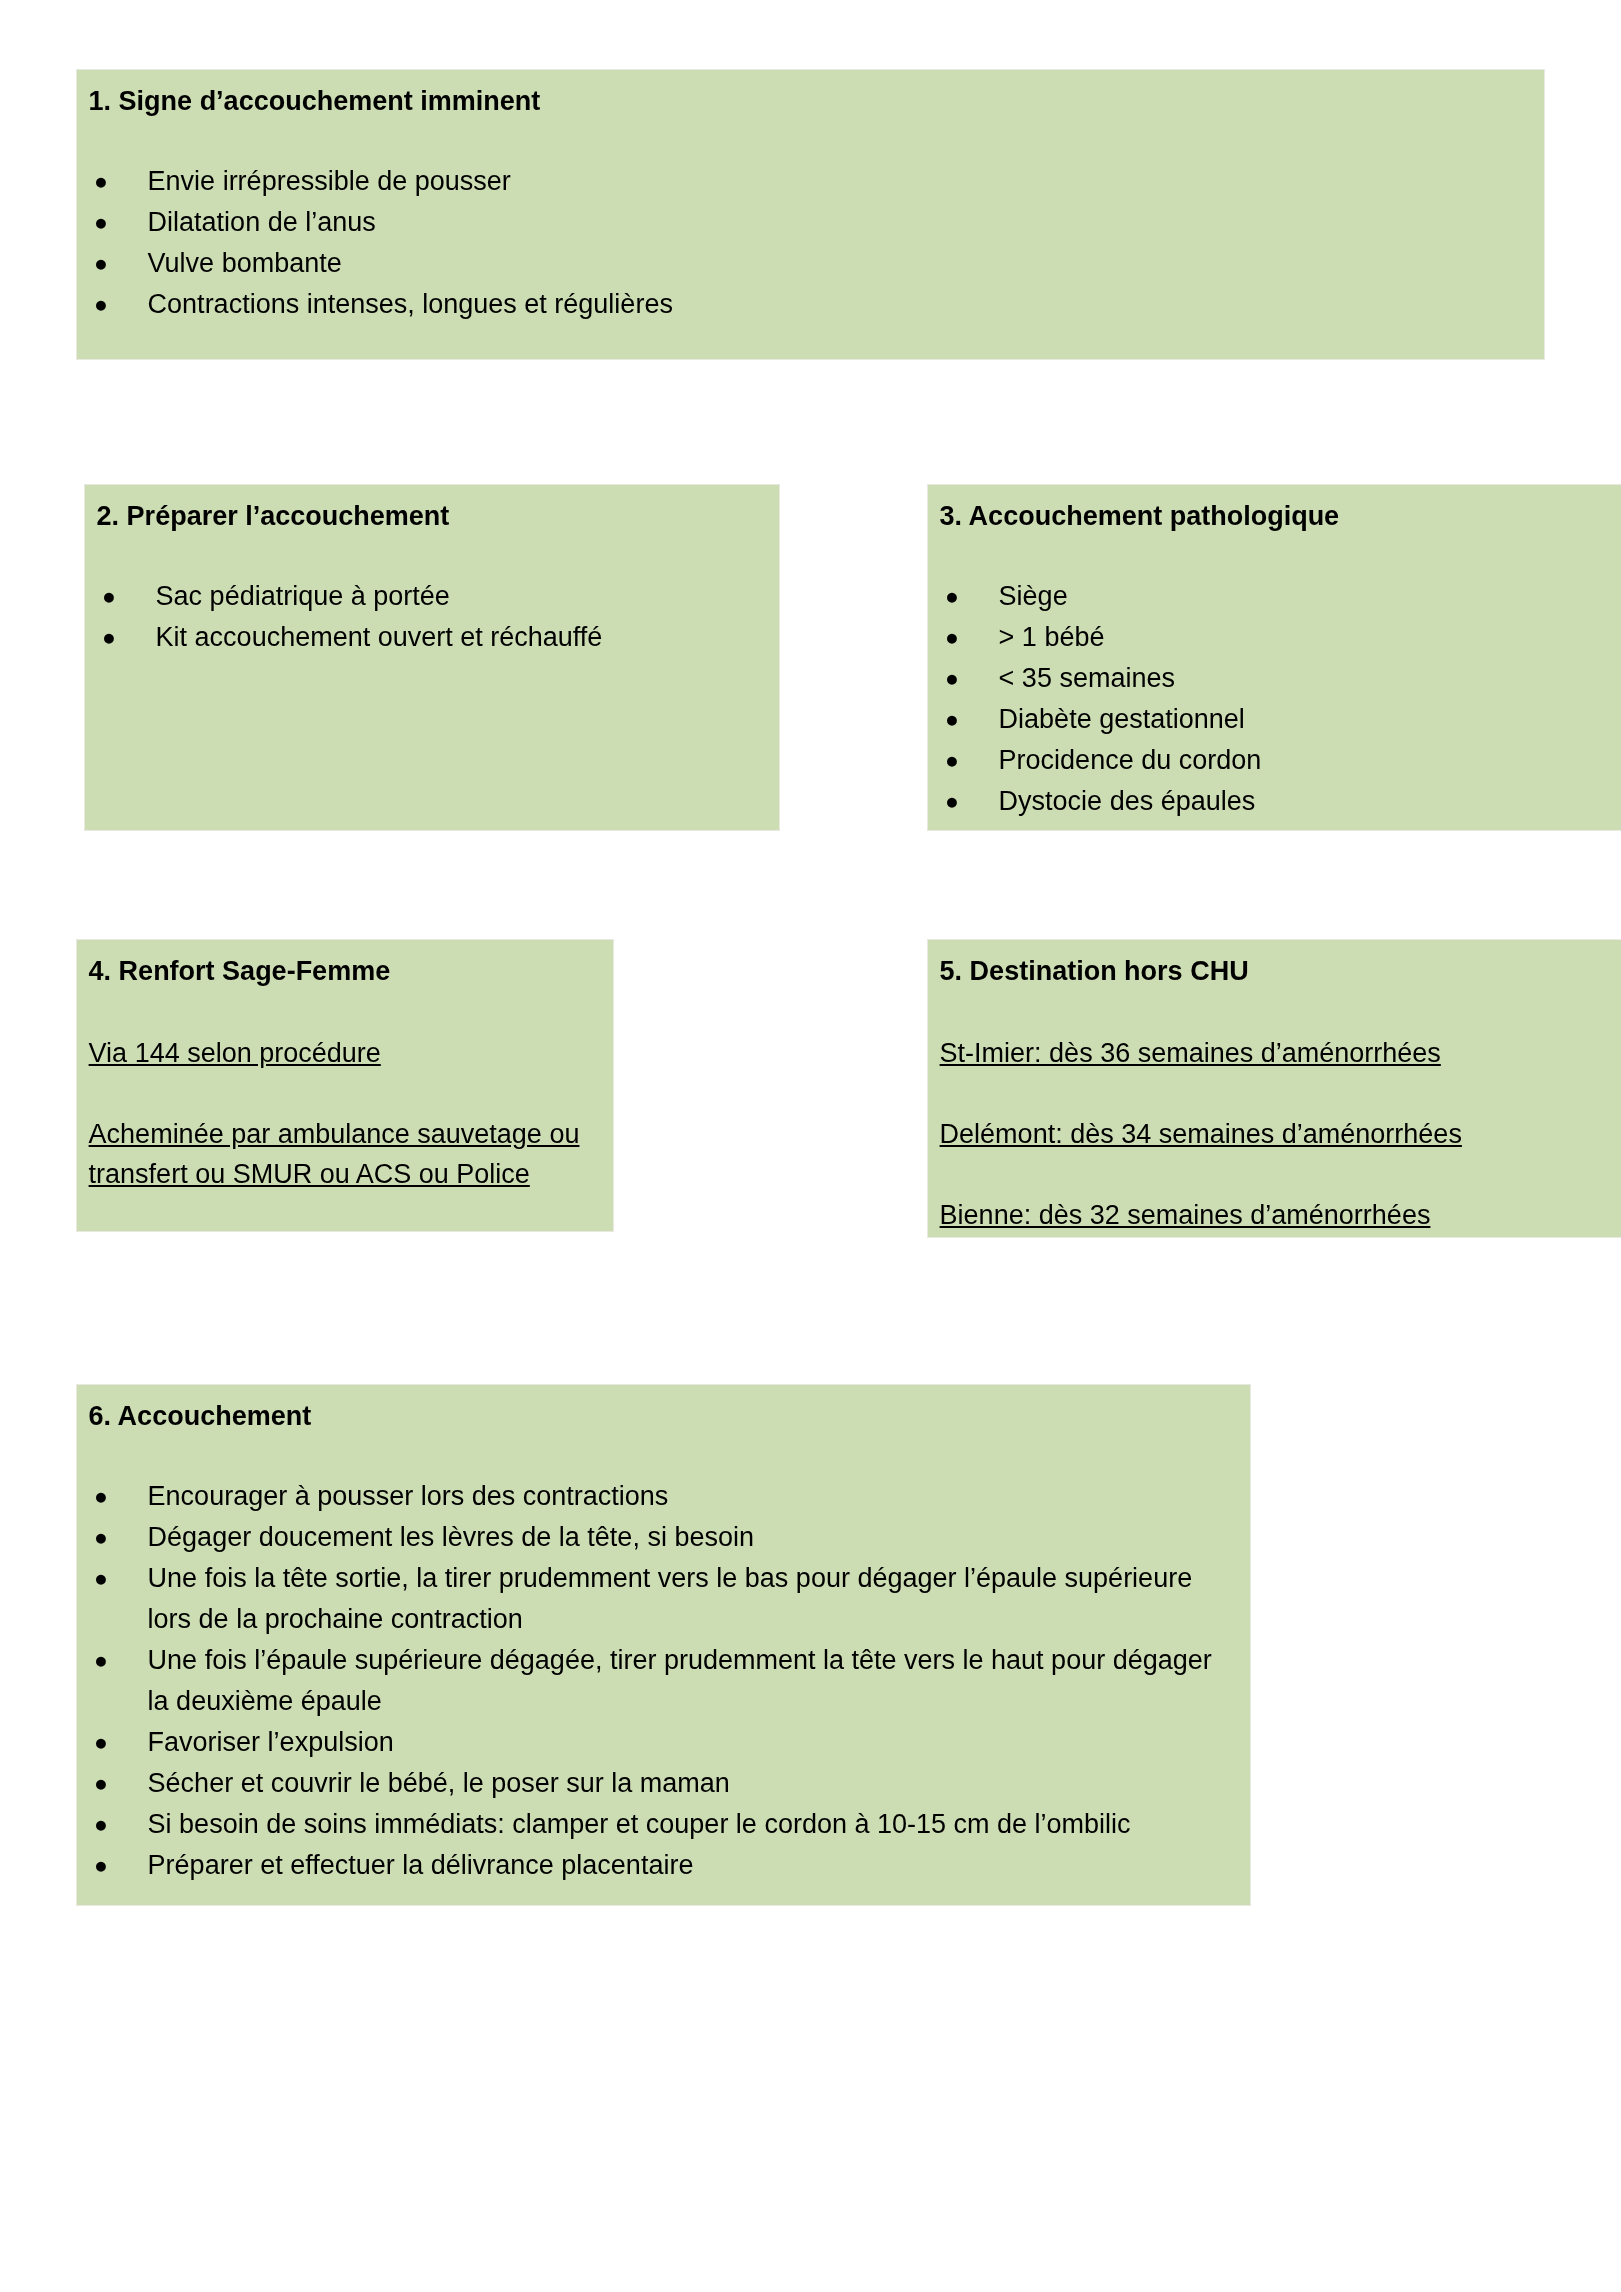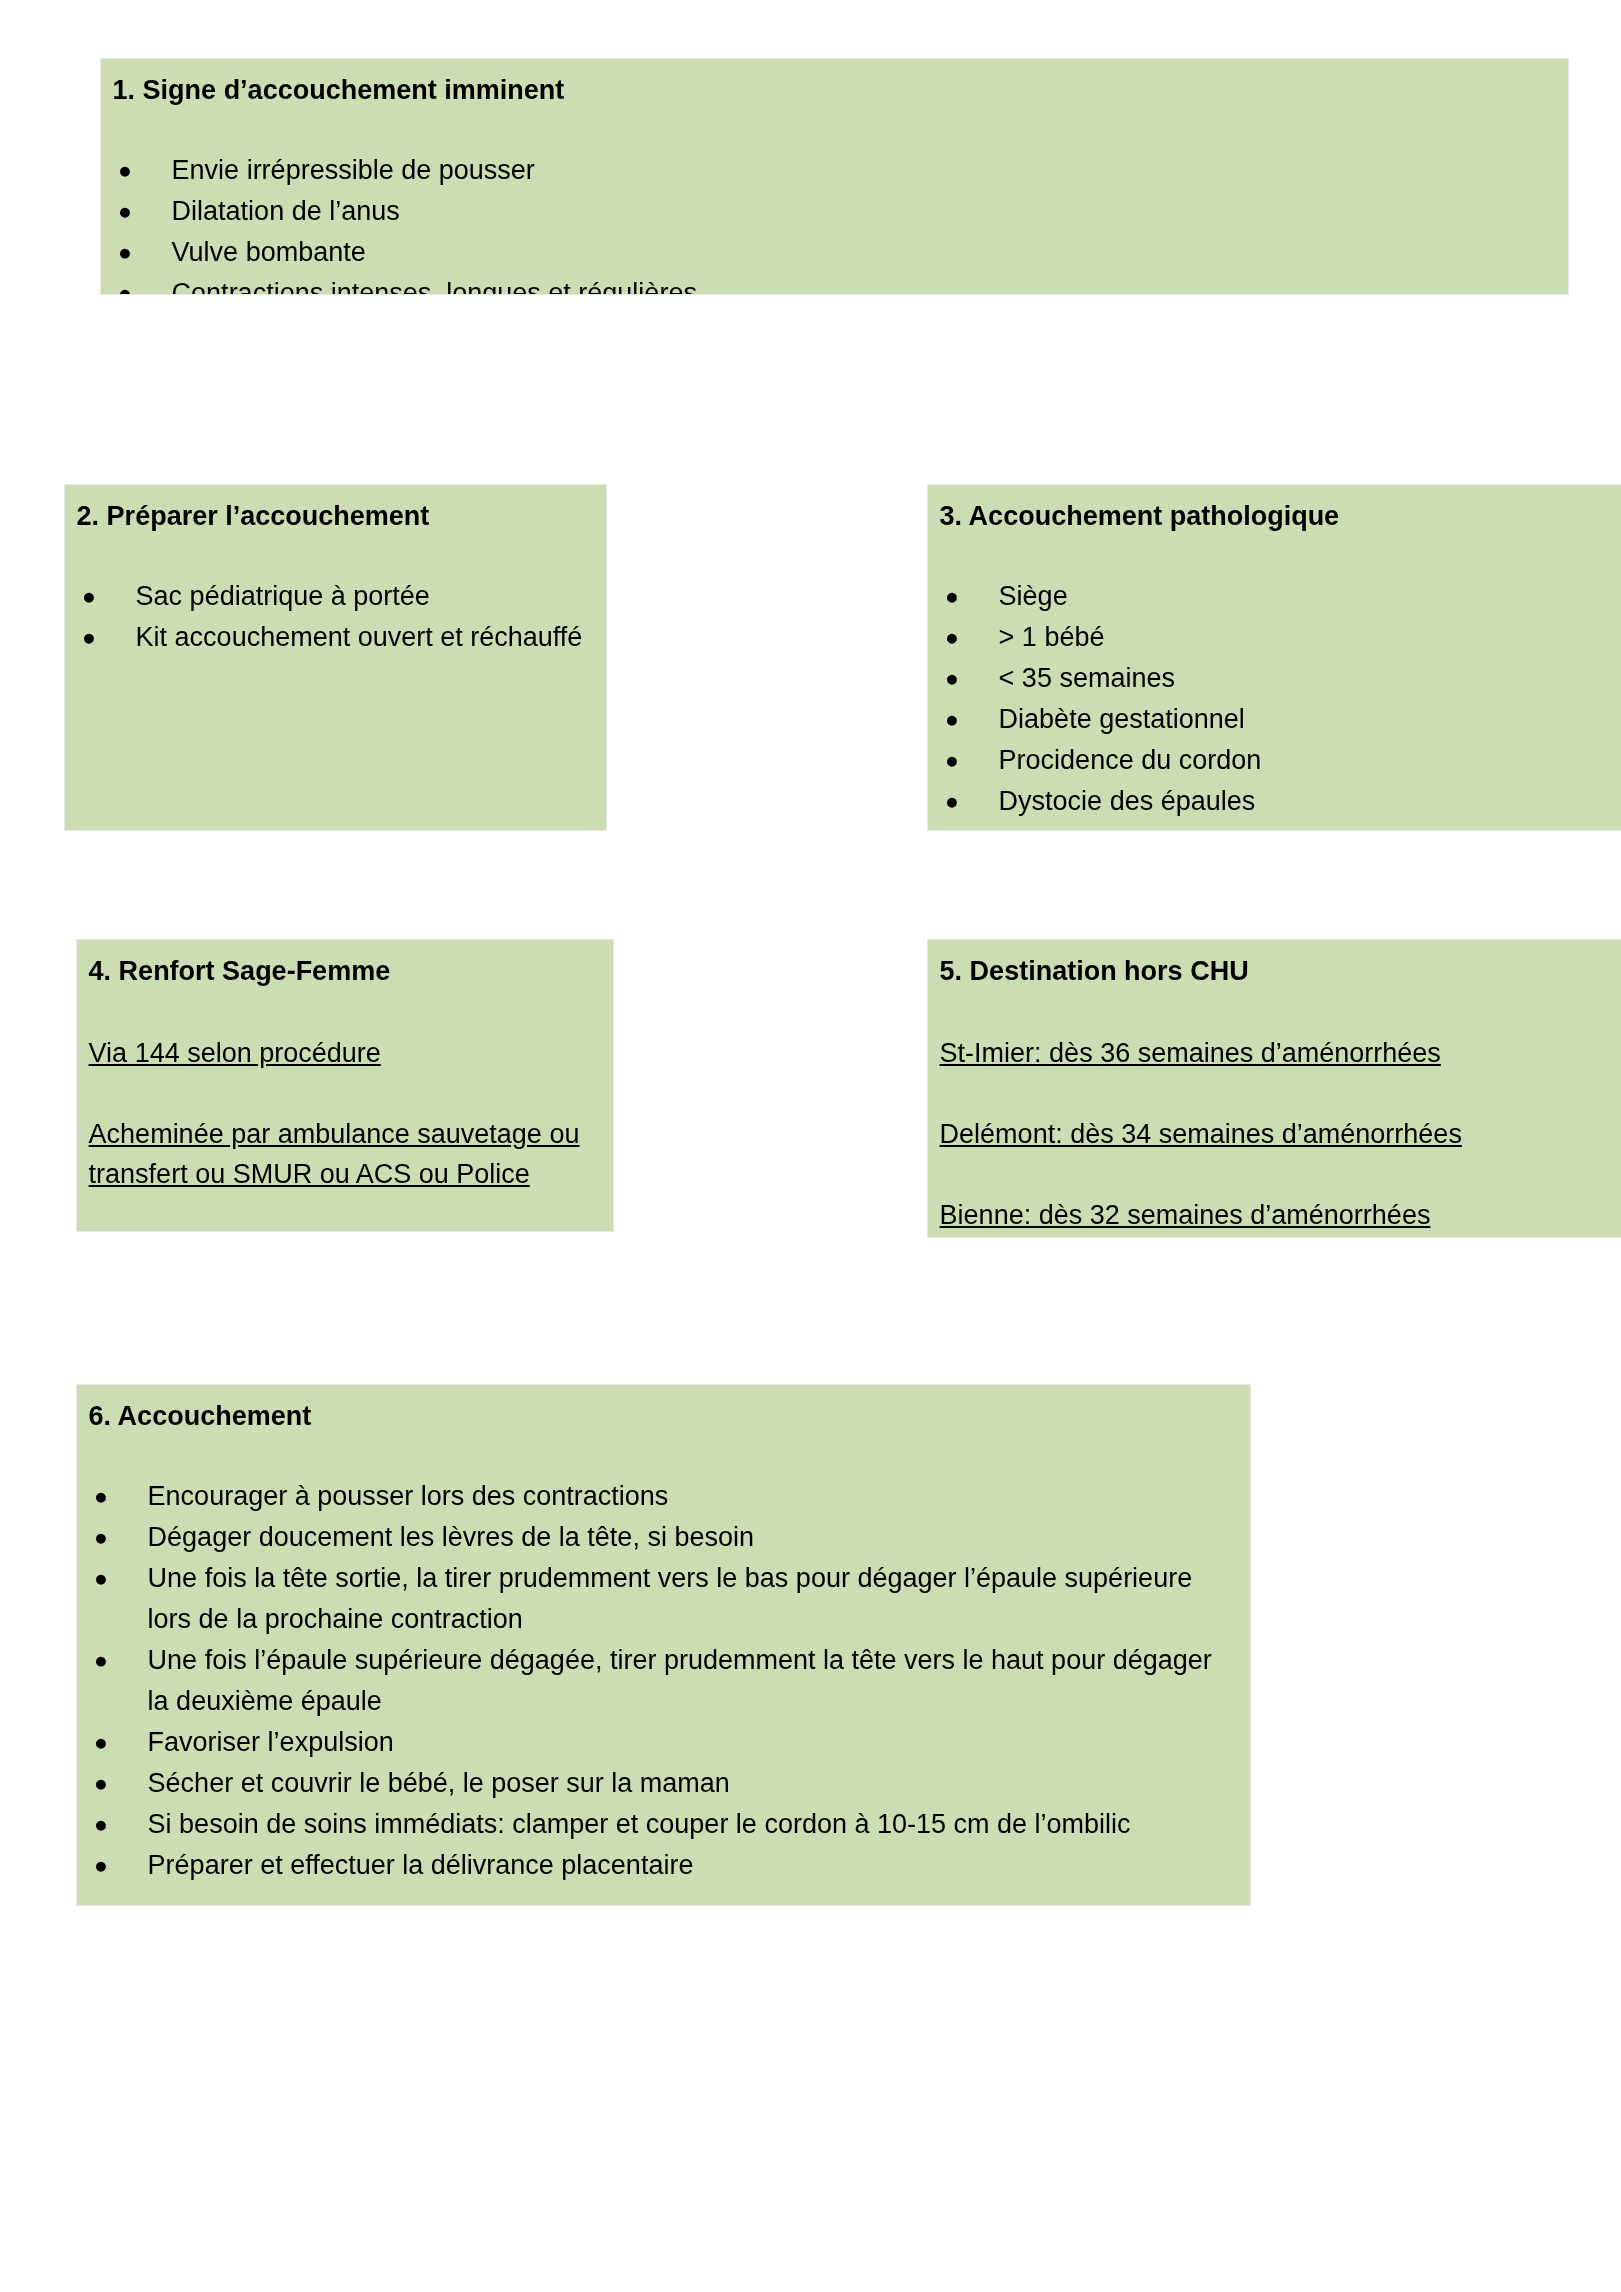--- a/index.html
+++ b/index.html
@@ -20,22 +20,22 @@
     background: #ffffff;
   }
   .box {
     position: absolute;
     background: #cdddb3;
     border: 1.8px solid #e9e9e2;
     box-sizing: border-box;
     padding: 7.2px 13.4px 9px 11.6px;
     overflow: hidden;
   }
-  .box1 { left: 76px;   top: 58px;   width: 1469px; height: 237px; margin-left: 24px; }
-  .box2 { left: 64px;   top: 484px;  width: 543px;  height: 347px; }
+  .box1 { left: 76px;   top: 69px;   width: 1469px; height: 291px; }
+  .box2 { left: 84px;   top: 484px;  width: 696px;  height: 347px; }
   .box3 { left: 927px; top: 484px;  width: 698px;  height: 347px; }
   .box4 { left: 76px;   top: 939px; width: 538px;  height: 293px; }
   .box5 { left: 927px; top: 939px; width: 738px;  height: 299px; }
   .box6 { left: 76px;   top: 1384px; width: 1175px; height: 522px; }
 
   .box-title {
     margin: 3.6px 0 0 0;
     font-size: 27px;
     font-weight: bold;
     line-height: 41px;

